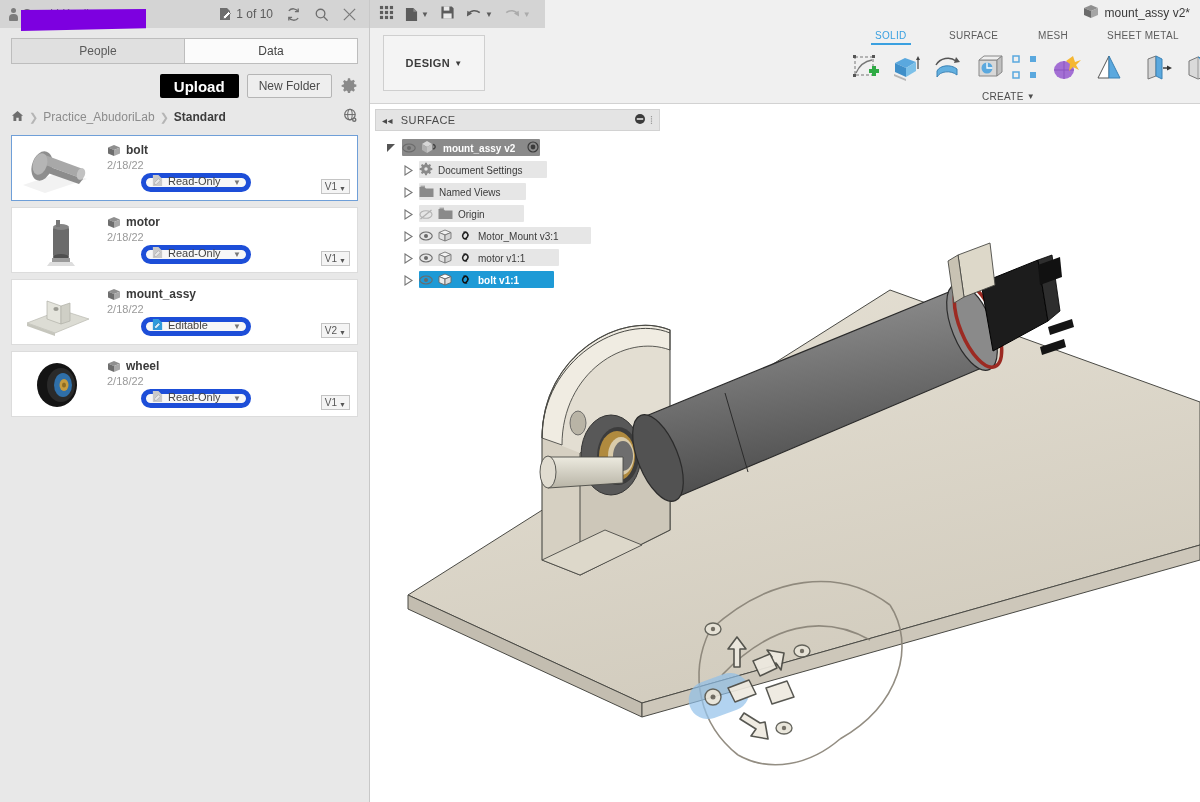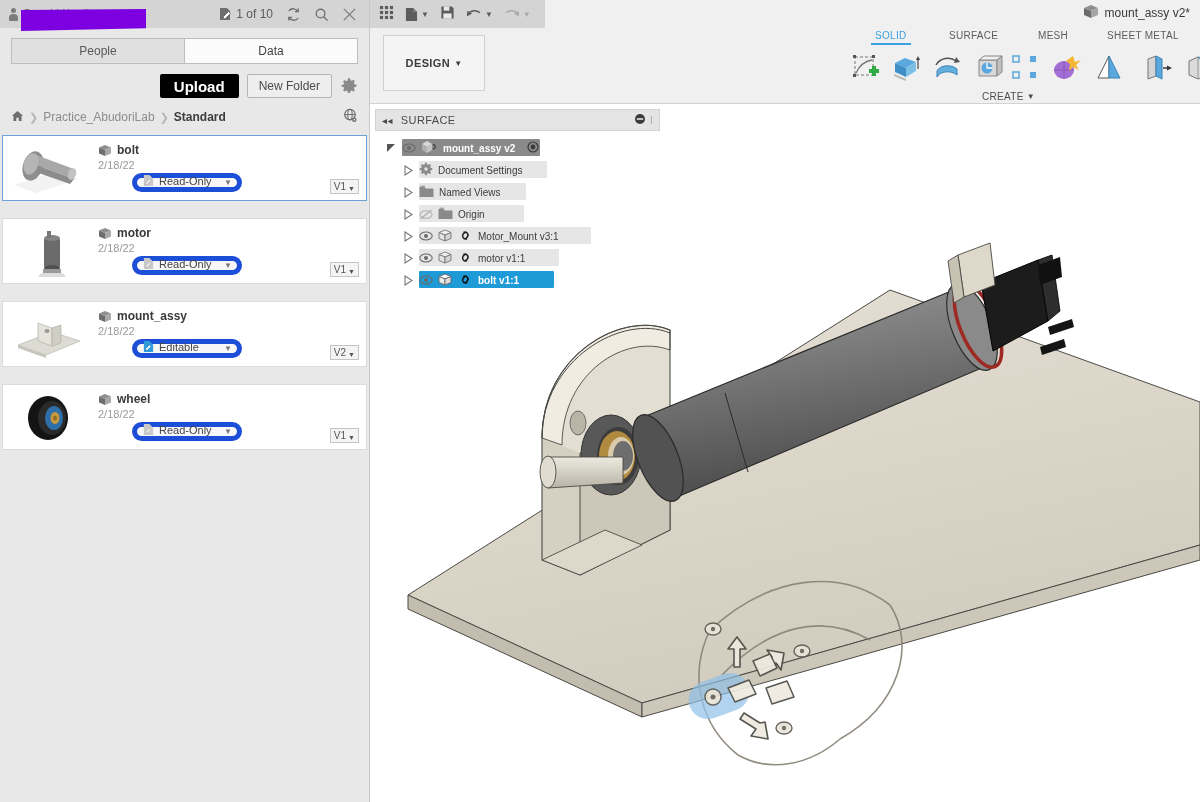--- a/index.html
+++ b/index.html
@@ -54,21 +54,21 @@
     padding:0 11px; font-size:12px; font-family:inherit; border-radius:2px;
   }
   .gear-ic { width:18px; height:18px; }
 
   .crumbs { display:flex; align-items:center; gap:5px; margin:10px 11px 0 11px; font-size:12px; }
   .crumb { color:#8c8c8c; }
   .crumb.current { color:#3c3c3c; font-weight:bold; }
   .crumb-sep { color:#b5b5b5; font-size:11px; }
   .crumbs-right { margin-left:auto; }
 
-  .file-list { margin-top:9px; padding:0 2px; display:flex; flex-direction:column; gap:17px; }
+  .file-list { margin-top:9px; padding:0 11px; display:flex; flex-direction:column; gap:6px; }
   .file-card {
     background:#fff; border:1px solid #dcdcdc; height:66px; display:flex;
     position:relative; padding:3px;
   }
   .file-card.selected { border:1px solid #6f9fd8; }
   .thumb { width:88px; height:60px; flex:none; position:relative; overflow:hidden; }
   .finfo { flex:1; padding:4px 0 0 4px; position:relative; }
   .fname-row { display:flex; align-items:center; gap:5px; }
   .cube-ic { width:14px; height:13px; flex:none; }
   .fname { font-size:12px; font-weight:bold; color:#3a3a3a; }

